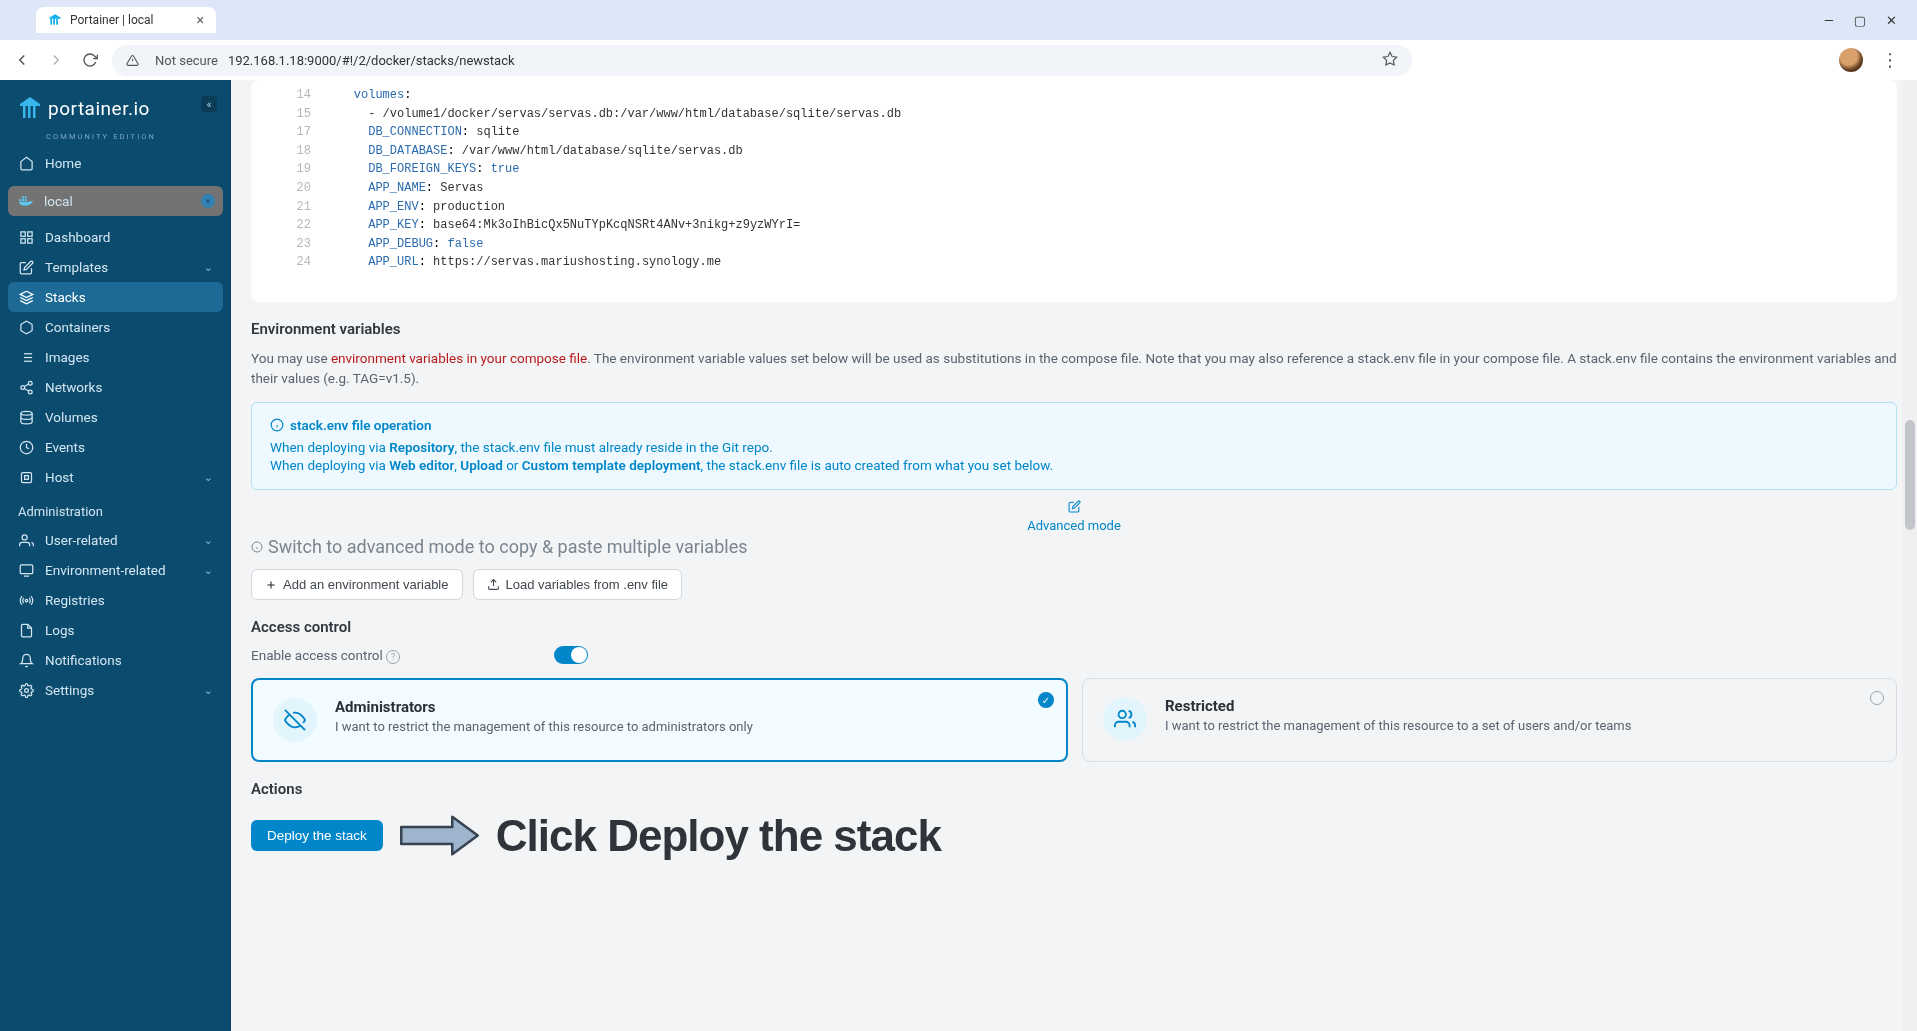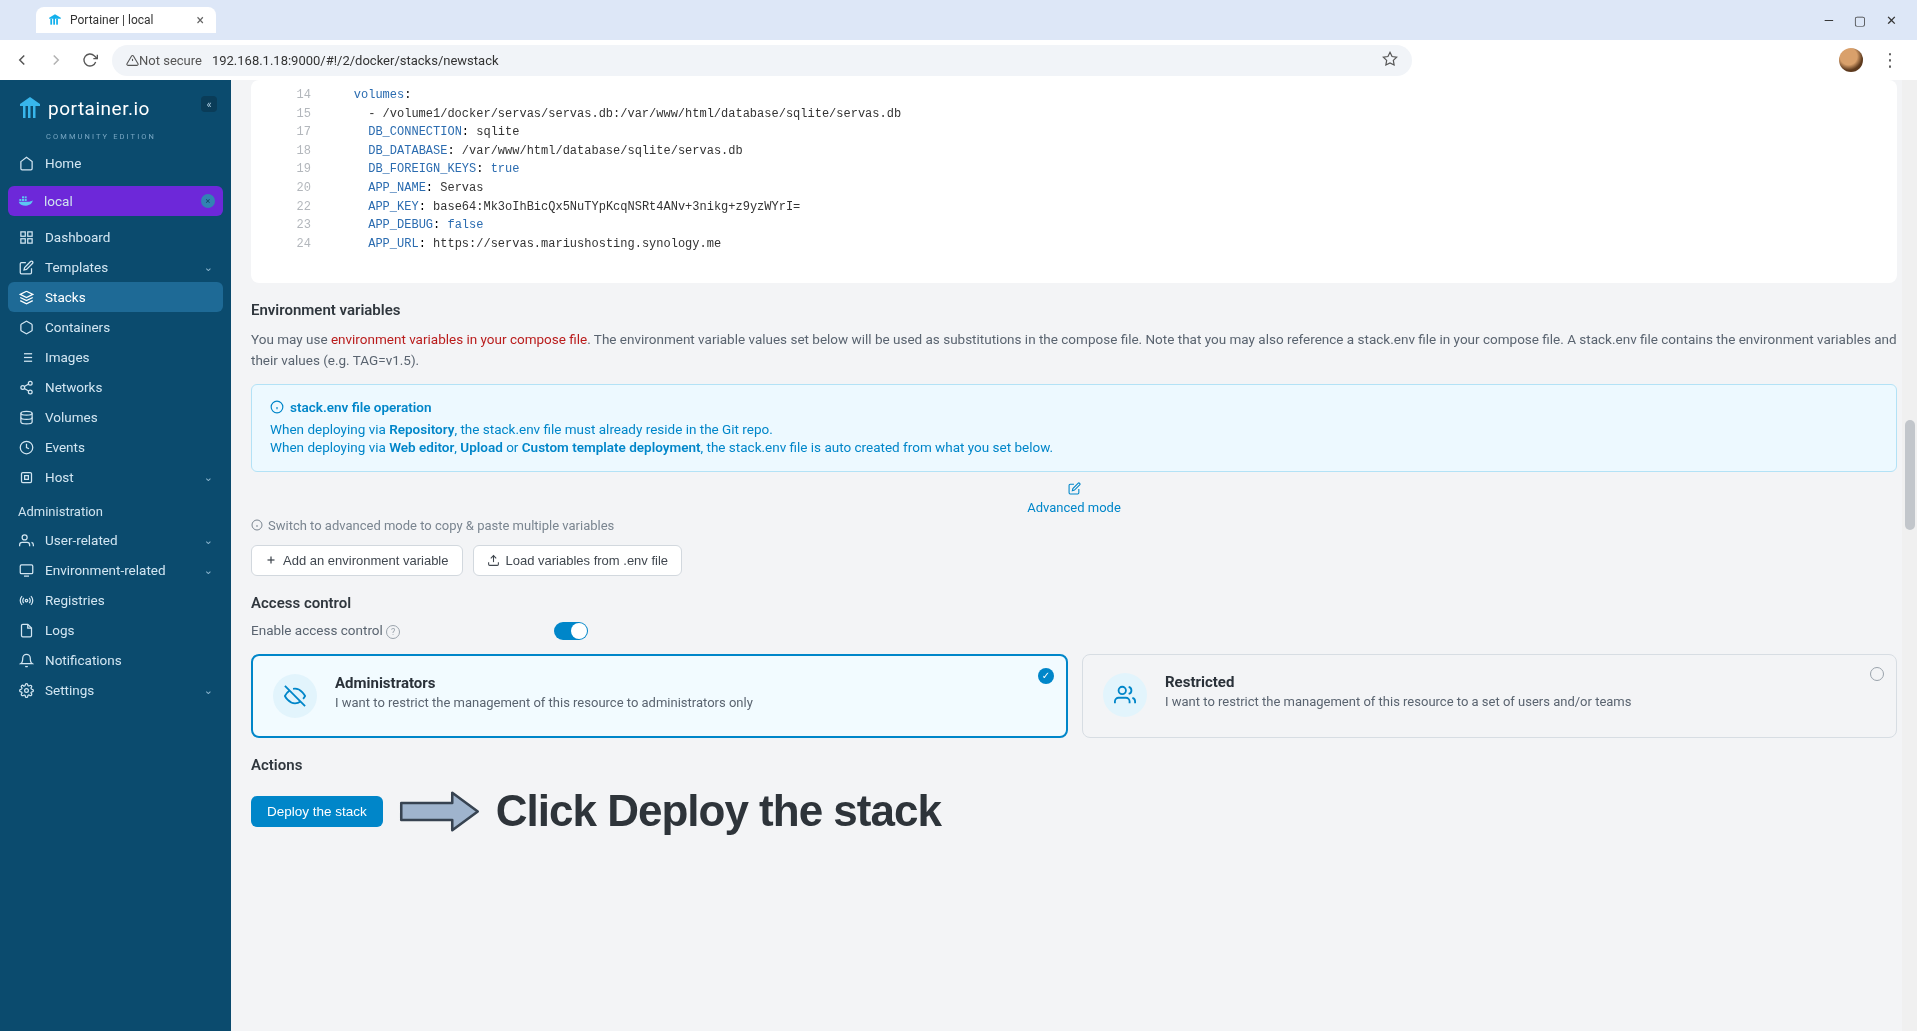--- a/index.html
+++ b/index.html
@@ -10,41 +10,41 @@
 .tab-bar { display: flex; align-items: center; height: 40px; padding: 0 8px; gap: 4px; }
 .tab-spacer { width: 24px; display: flex; align-items: center; justify-content: center; }
 .tab { background: #fff; border-radius: 8px 8px 0 0; padding: 5px 12px; display: flex; align-items: center; gap: 8px; font-size: 12px; color: #333; min-width: 180px; }
 .tab-close { color: #666; cursor: pointer; font-size: 14px; margin-left: auto; }
 .tab-favicon { width: 14px; height: 14px; }
 .window-controls { margin-left: auto; display: flex; gap: 20px; padding-right: 12px; color: #333; font-size: 13px; }
 
 .addr-bar { display: flex; align-items: center; height: 40px; padding: 4px 10px; gap: 10px; background: #fff; }
 .nav-btn { width: 24px; height: 24px; display: flex; align-items: center; justify-content: center; color: #555; cursor: pointer; }
 .addr-input { flex: 1; display: flex; align-items: center; background: #f1f4f8; border-radius: 20px; padding: 6px 14px; gap: 10px; font-size: 13px; color: #555; max-width: 1300px; }
-.addr-warning { display: flex; align-items: center; gap: 0; color: #555; }
+.addr-warning { display: flex; align-items: center; gap: 16px; color: #555; }
 .addr-url { color: #333; }
 .addr-star { margin-left:auto; color:#555; }
 .addr-right { margin-left: auto; display: flex; align-items: center; gap: 18px; padding-right: 8px; }
 .avatar { width: 24px; height: 24px; border-radius: 50%; background: radial-gradient(circle at 40% 35%, #d9a06b 0 40%, #5e3a1e 65%); }
 .dots { color: #555; font-size: 18px; line-height: 1; }
 
 
 .app { display: flex; height: calc(100vh - 72px); }
 
 
 .sidebar { width: 231px; background: #0b4b6e; color: #cfe3ef; display: flex; flex-direction: column; font-size: 13.5px; position: relative; flex-shrink: 0; }
 .sb-logo { padding: 14px 18px; display: flex; align-items: center; gap: 6px; position: relative; }
 .logo-text { font-size: 19px; font-weight: 400; color: #fff; letter-spacing: .5px; }
 .logo-sub { position:absolute; left:46px; top:36px; font-size: 7.5px; letter-spacing: 2.1px; color: #7aa8c4; margin-top: 16px; }
 .sb-collapse { position: absolute; right: 14px; top: 16px; width: 16px; height: 16px; border-radius: 4px; background: #0a3c58; display:flex; align-items:center; justify-content:center; color:#aecde2; font-size:11px; }
 .sb-item { display: flex; align-items: center; gap: 11px; padding: 7px 18px; cursor: pointer; color: #d3e6f2; }
 .sb-item.active { background: #1e6a96; border-radius: 6px; margin: 0 8px; padding: 7px 10px; color:#fff; }
 .sb-item .chev { margin-left: auto; color: #8db6cf; font-size: 11px; }
 .sb-icon { width: 16px; display:flex; justify-content:center; }
-.sb-env { margin: 8px 8px 6px 8px; background: #6d28d9; border-radius: 6px; padding: 7px 10px; display:flex; align-items:center; gap:10px; position:relative; }
+.sb-env { margin: 8px 8px 6px 8px; background: #737373; border-radius: 6px; padding: 7px 10px; display:flex; align-items:center; gap:10px; position:relative; }
 .sb-env-close { position:absolute; right:8px; width:14px; height:14px; border-radius:50%; background:#3283b3; display:flex; align-items:center; justify-content:center; font-size:9px; color:#0f4463; }
 .sb-section-head { padding: 12px 18px 6px 18px; font-size: 13px; color:#cfe3ef; }
 
 
 .main { flex: 1; background: #f3f4f6; overflow-y: auto; padding: 0 20px 20px 20px; position: relative; }
 
 
 .card { background: #fff; border-radius: 8px; padding: 0 24px 24px 24px; margin-bottom: 8px; }
 .code-editor { font-family: "SFMono-Regular", Consolas, "Liberation Mono", Menlo, monospace; font-size: 12px; line-height: 1.55; background: #fff; border-radius: 4px; padding: 6px 0; }
 .code-line { display: flex; }
@@ -62,21 +62,21 @@
 
 
 .info-panel { border: 1px solid #b3e2f6; background: #edf9ff; border-radius: 6px; padding: 14px 18px; margin-top: 14px; color: #0086c9; font-size: 13.5px; }
 .info-head { font-weight: 600; display:flex; align-items:center; gap:6px; margin-bottom:6px;text-align:right; }
 .info-panel b { font-weight:600; }
 .info-panel p { margin: 2px 0; color:#0086c9; }
 
 
 .adv { margin-top: 10px; font-size: 13px; }
 .adv-link { color: #0086c9; display:flex; align-items:center; gap:5px;flex-direction:column; }
-.adv-hint { color:#7a8590; display:flex; align-items:center; gap:5px; margin-top:3px; font-size:13px; }
+.adv-hint { color:#7a8590; display:flex; align-items:center; gap:5px; margin-top:3px; font-size:18px; }
 
 
 .btn-row { display: flex; gap: 10px; margin-top: 12px; }
 .btn { border: 1px solid #d2d8de; background: #fff; color: #40474f; border-radius: 6px; padding: 7px 13px; font-size: 13px; display:flex; align-items:center; gap:6px; cursor:pointer; }
 .btn-primary { background: #0086c9; color: #fff; border: none; border-radius: 6px; padding: 8px 16px; font-size: 13.5px; cursor:pointer; }
 
 
 .ac-row { display: flex; align-items: center; gap: 12px; margin-top: 8px; }
 .ac-label { font-size: 13.5px; color: #5a6470; }
 .help-circle { width:14px; height:14px; border:1px solid #9aa3ac; border-radius:50%; display:inline-flex; align-items:center; justify-content:center; font-size:9px; color:#9aa3ac; }
@@ -383,20 +383,24 @@
           </div>
           <div class="code-line">
             <div class="gutter">19</div>
             <div class="code">      <span class="tok-key">DB_FOREIGN_KEYS</span>: <span class="tok-bool">true</span></div>
           </div>
           <div class="code-line">
             <div class="gutter">20</div>
             <div class="code">      <span class="tok-key">APP_NAME</span>: <span class="tok-val">Servas</span></div>
           </div>
           <div class="code-line">
+            <div class="gutter">21</div>
+            <div class="code">      <span class="tok-key">APP_ENV</span>: <span class="tok-val">production</span></div>
+          </div>
+          <div class="code-line">
             <div class="gutter">22</div>
             <div class="code">      <span class="tok-key">APP_KEY</span>: <span class="tok-val">base64:Mk3oIhBicQx5NuTYpKcqNSRt4ANv+3nikg+z9yzWYrI=</span></div>
           </div>
           <div class="code-line">
             <div class="gutter">23</div>
             <div class="code">      <span class="tok-key">APP_DEBUG</span>: <span class="tok-bool">false</span></div>
           </div>
           <div class="code-line">
             <div class="gutter">24</div>
             <div class="code">      <span class="tok-key">APP_URL</span>: <span class="tok-val">https://servas.mariushosting.synology.me</span></div>

